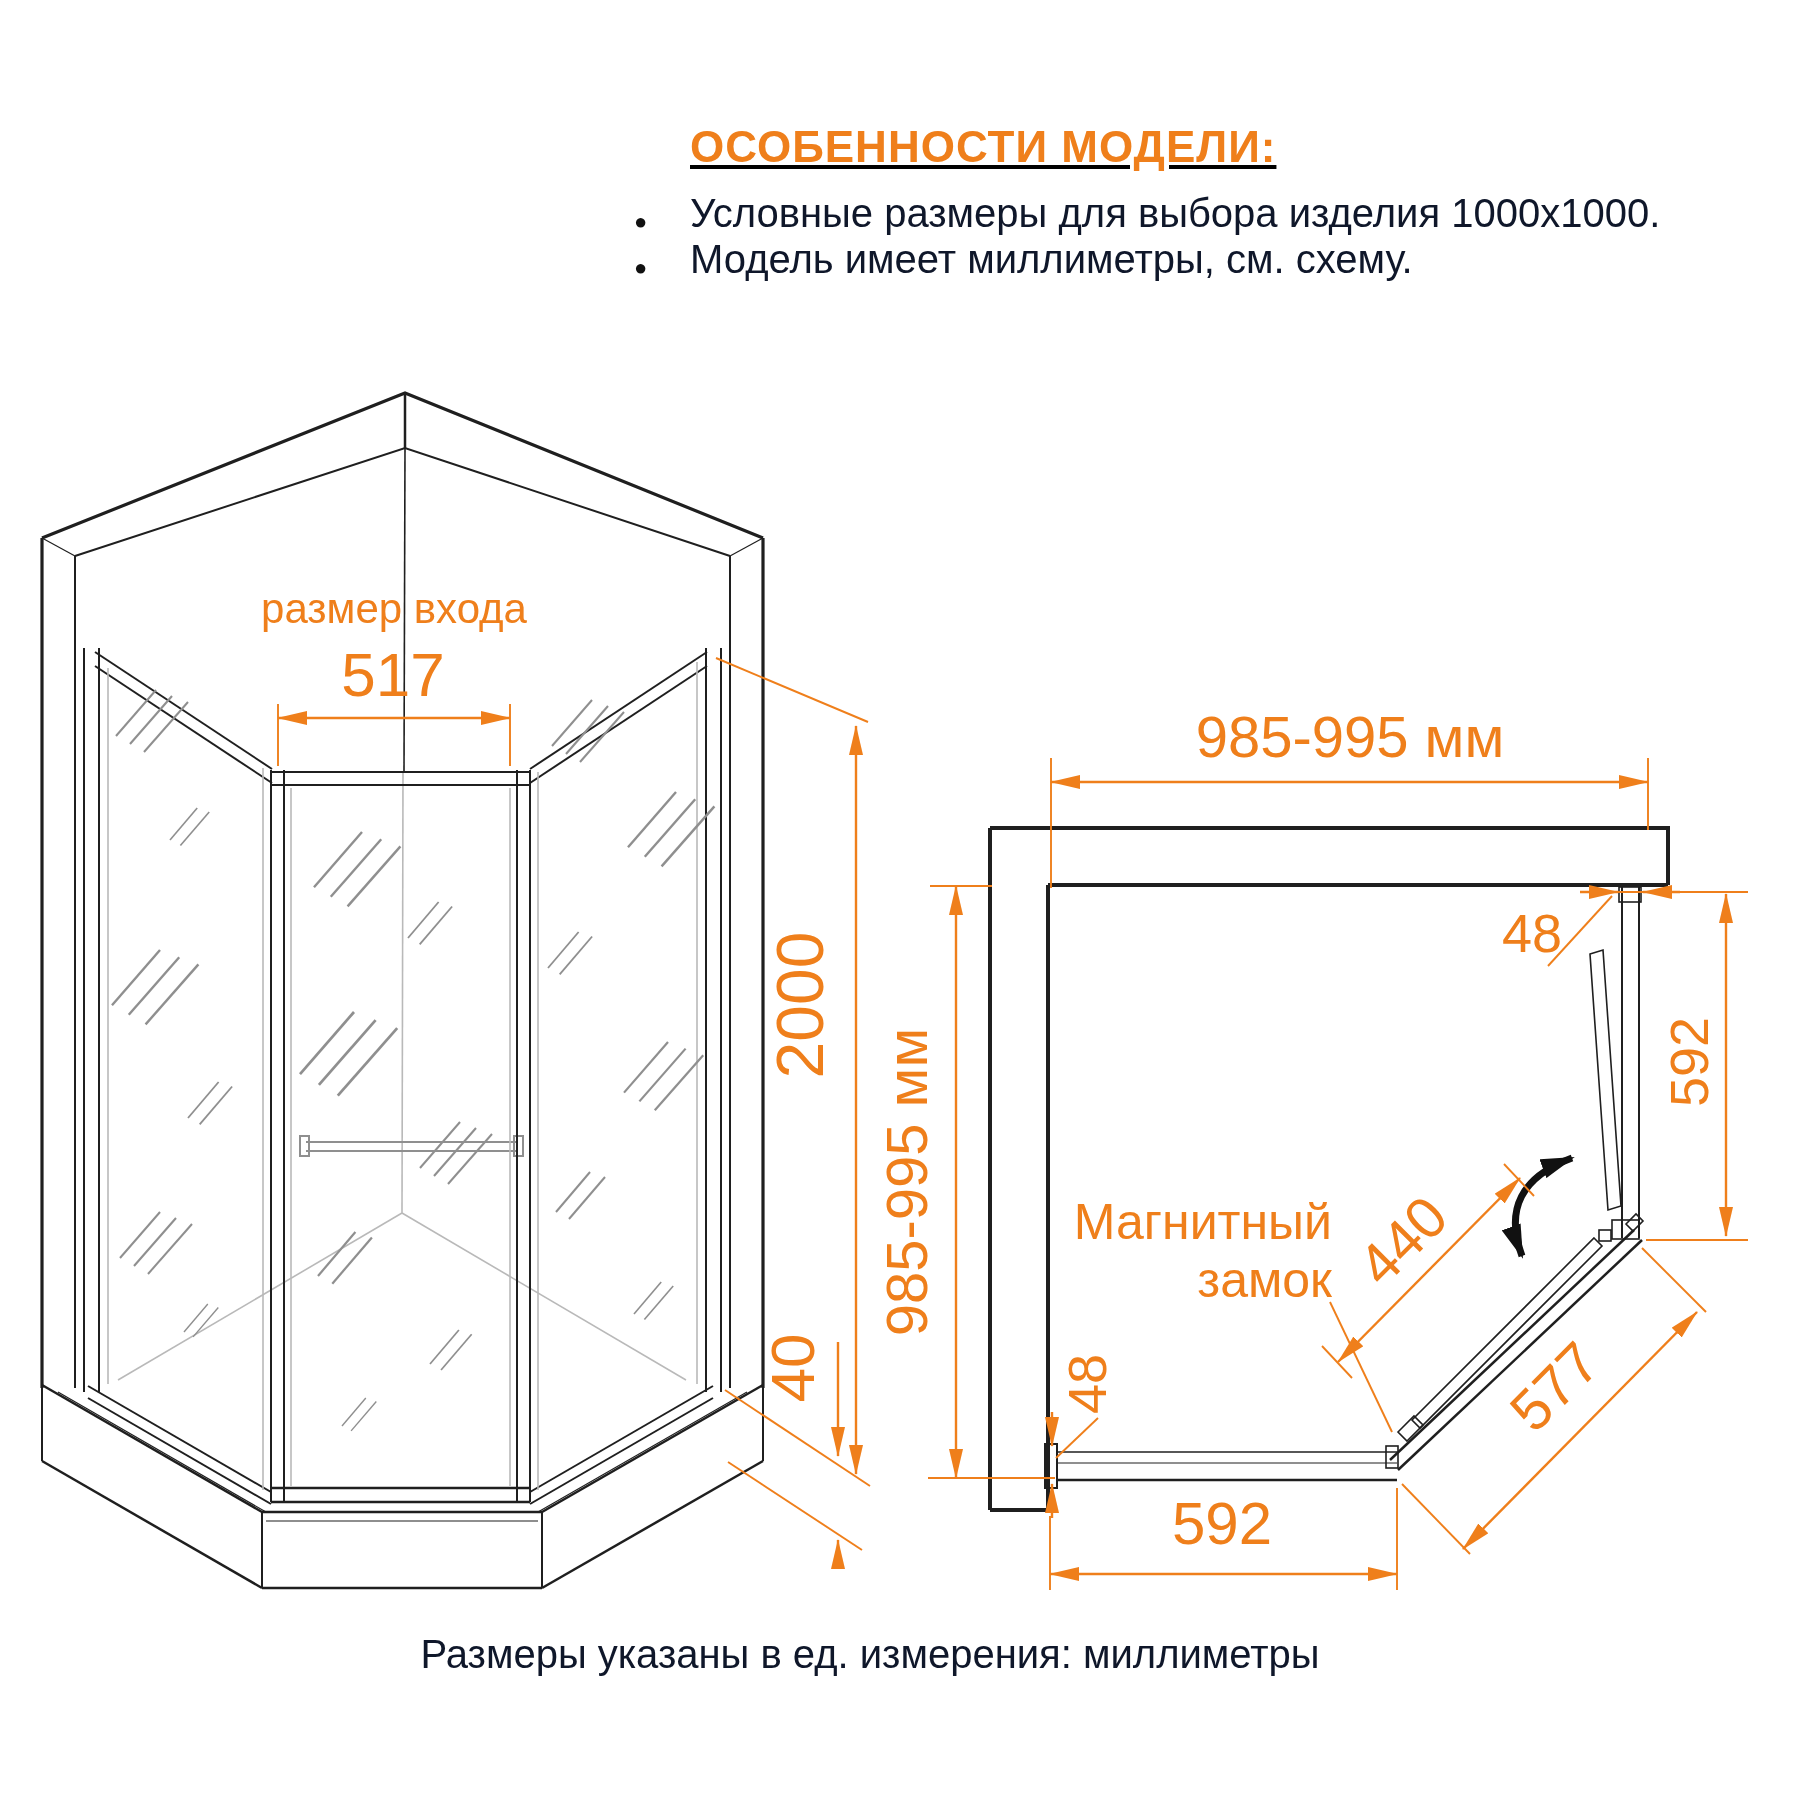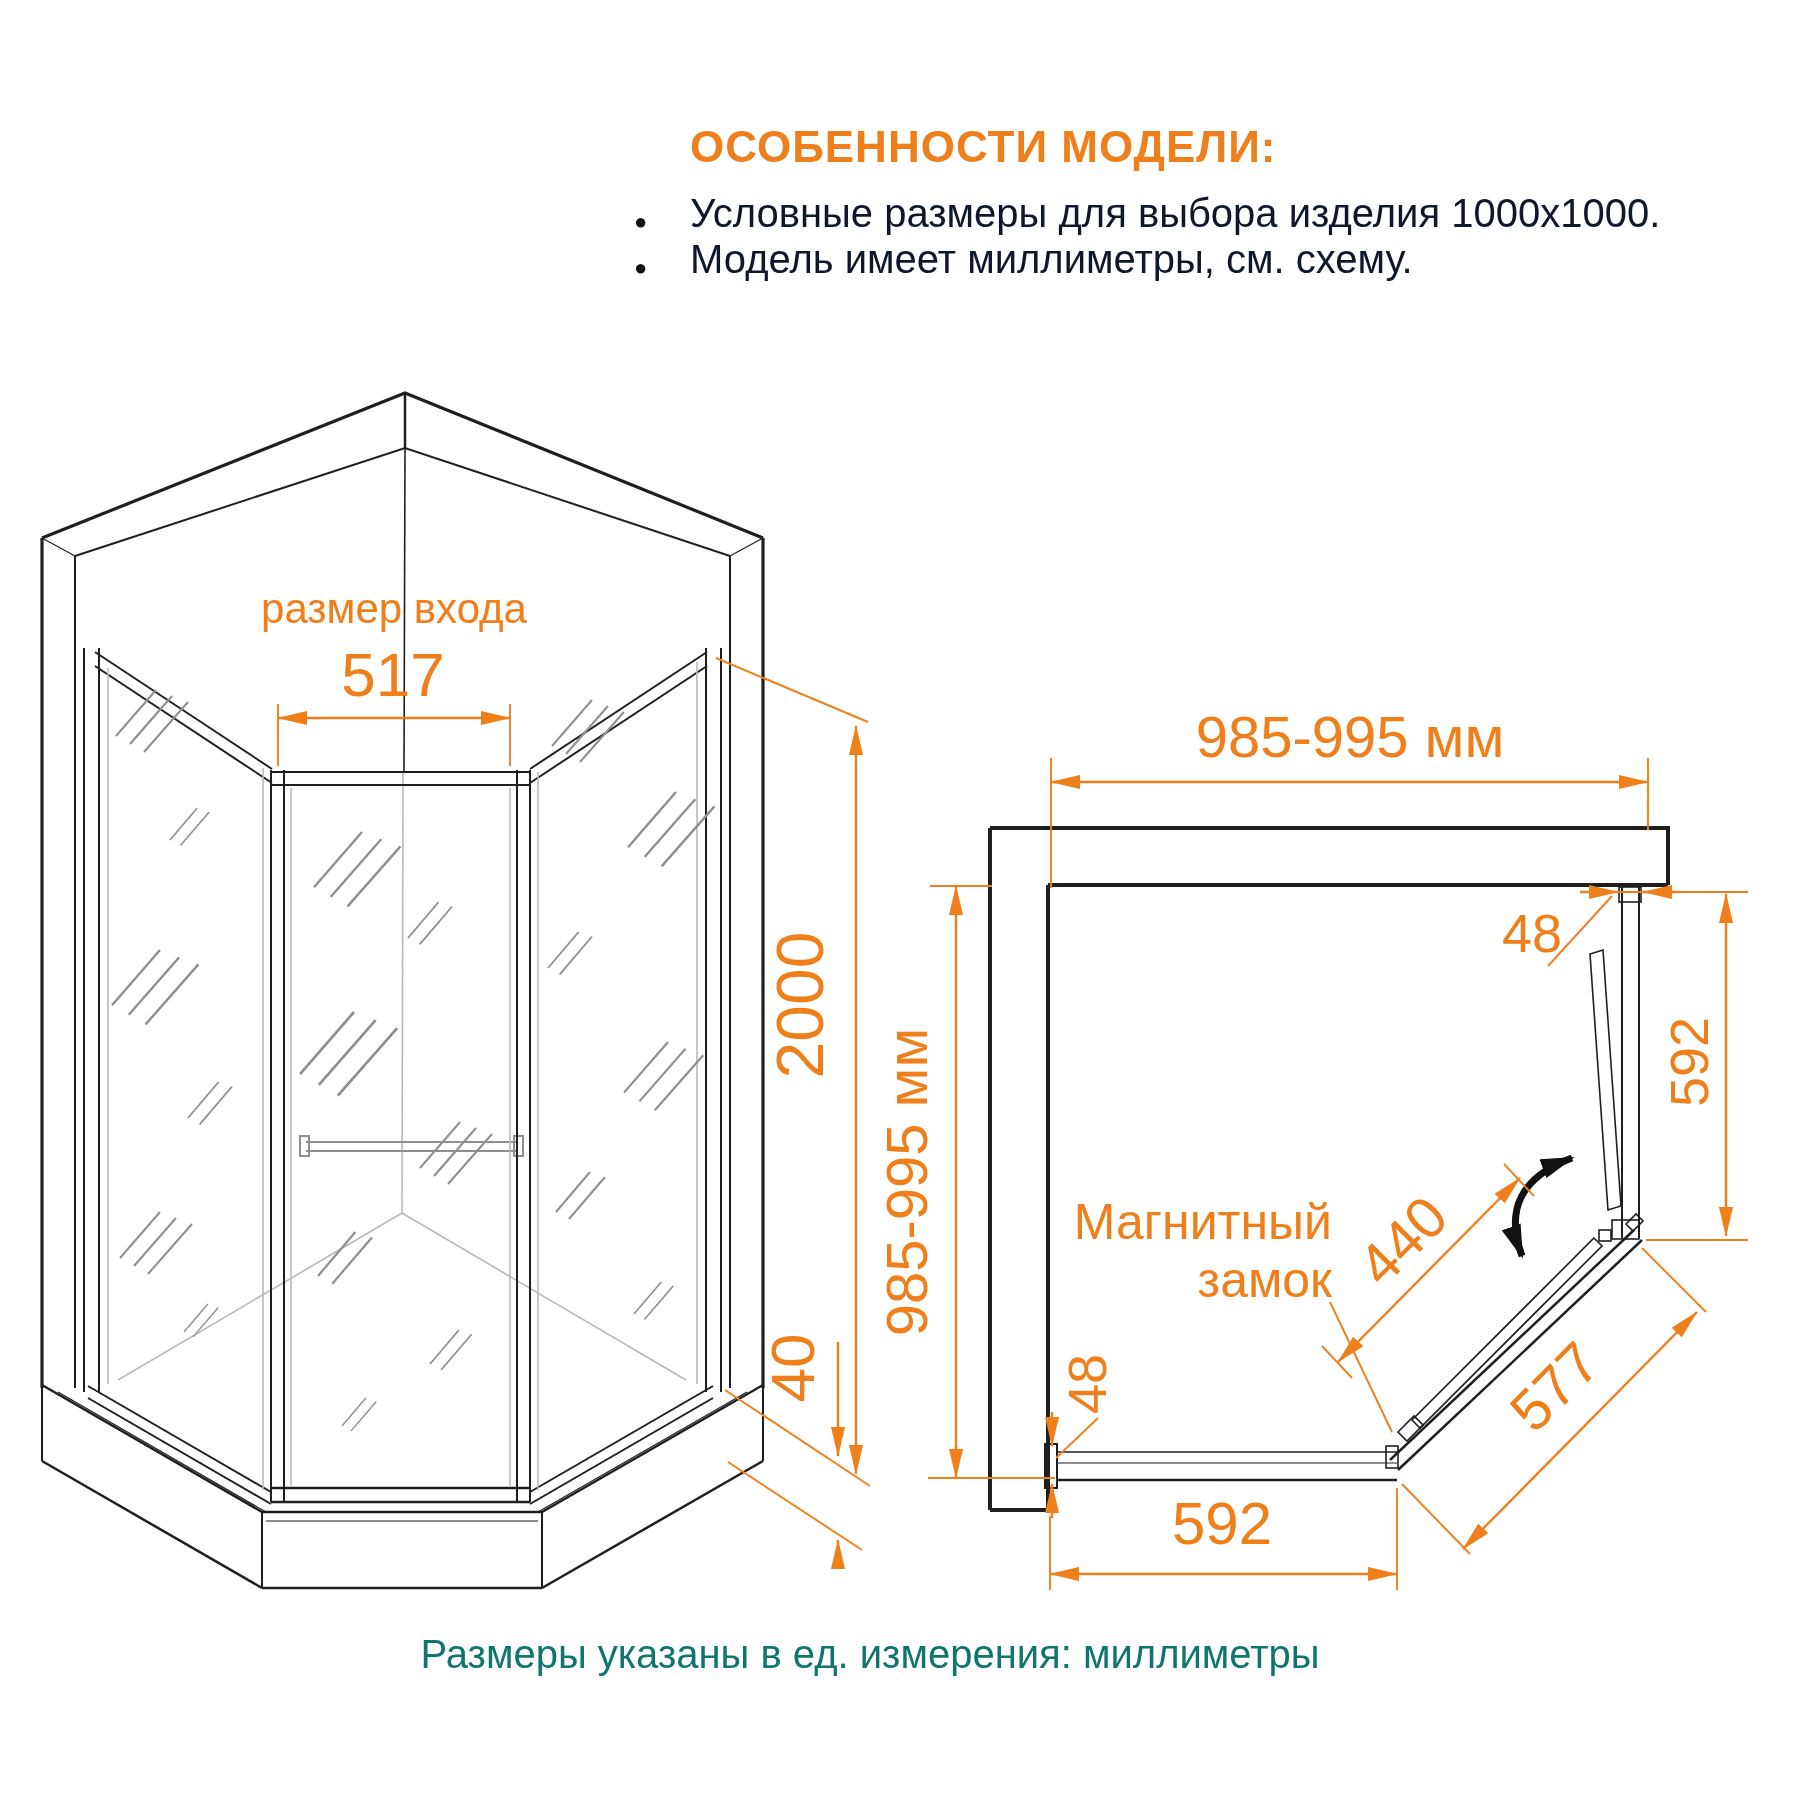--- a/index.html
+++ b/index.html
@@ -1,26 +1,26 @@
 <!DOCTYPE html>
 <html style="--accent: #EF7F1B;"><head>
 <meta charset="utf-8">
 <style>
   html,body{margin:0;padding:0;background:#ffffff;}
   #page{position:relative;width:1800px;height:1800px;background:#ffffff;overflow:hidden;
         font-family:"Liberation Sans",sans-serif;}
   
-  #features{position:absolute;left:690px;top:122px;}
+  #features{position:absolute;left:690px;top:122px;text-decoration:underline;}
   #features-title{color:var(--accent,#EF7F1B);font-size:44px;font-weight:700;letter-spacing:1px;margin:0 0 24px 0;}
   #features-list{list-style:none;margin:0;padding:0;position:absolute;left:-100px;top:68px;width:1200px;}
   #features-list li{position:relative;padding-left:100px;color:#0f172a;font-size:40px;line-height:46px;white-space:nowrap;}
   #features-list li::before{content:"●";position:absolute;left:44px;top:9px;font-size:22px;color:#111;}
   
   #footer-caption{position:absolute;left:870px;top:1632px;transform:translateX(-50%);
-        color:#0f766e;font-size:40px;white-space:nowrap;}
+        color:#0f172a;font-size:40px;white-space:nowrap;}
   
   svg#drawing{position:absolute;left:0;top:0;}
   .blk{stroke:#1f1f1f;fill:none;}
   .sw4{stroke-width:4px;} .sw3{stroke-width:3.2px;} .sw25{stroke-width:2.5px;}
   .sw2{stroke-width:2px;} .sw16{stroke-width:1.6px;} .sw12{stroke-width:1.2px;}
   .gry{stroke:#b9b9b9;fill:none;stroke-width:1.6px;}
   .gry2{stroke:#8f8f8f;fill:none;stroke-width:2px;}
   .org{stroke:var(--accent,#EF7F1B);fill:none;stroke-width:2.4px;}
   .orgthin{stroke:var(--accent,#EF7F1B);fill:none;stroke-width:1.9px;}
   .dimtxt{fill:var(--accent,#EF7F1B);font-family:"Liberation Sans",sans-serif;}

